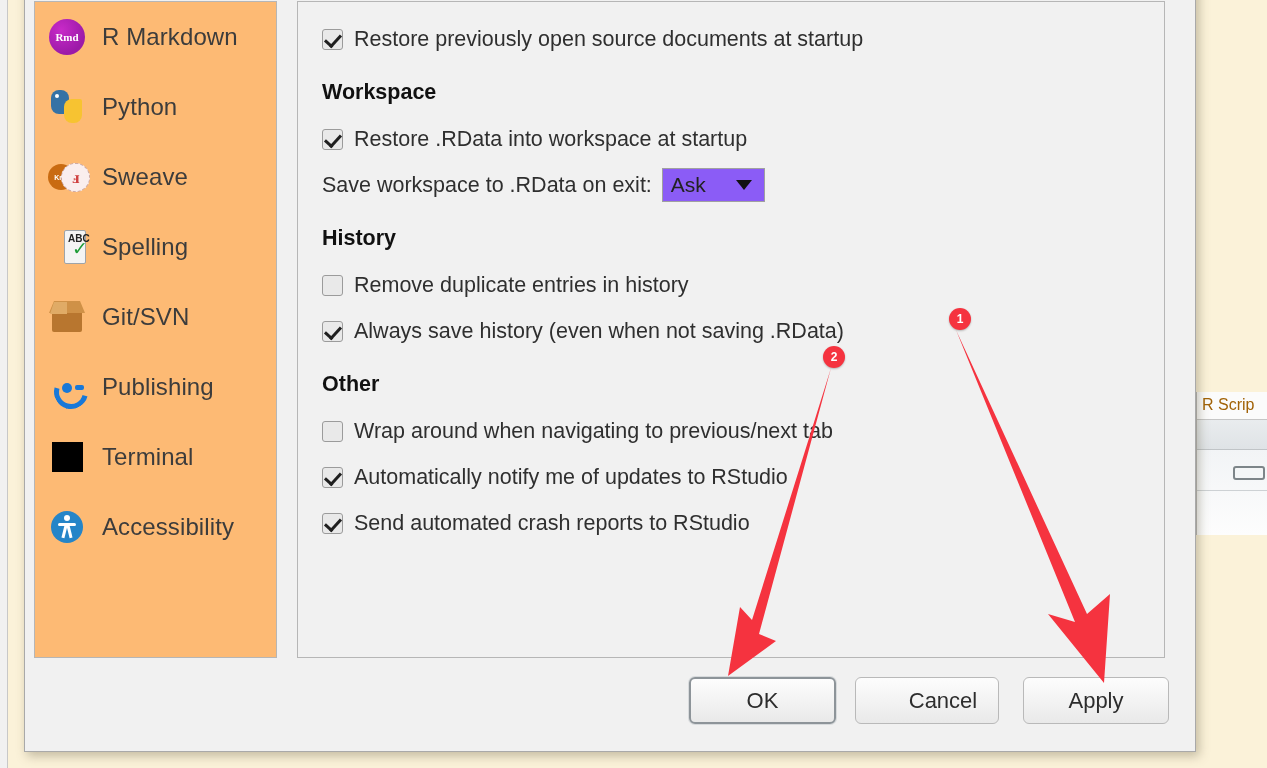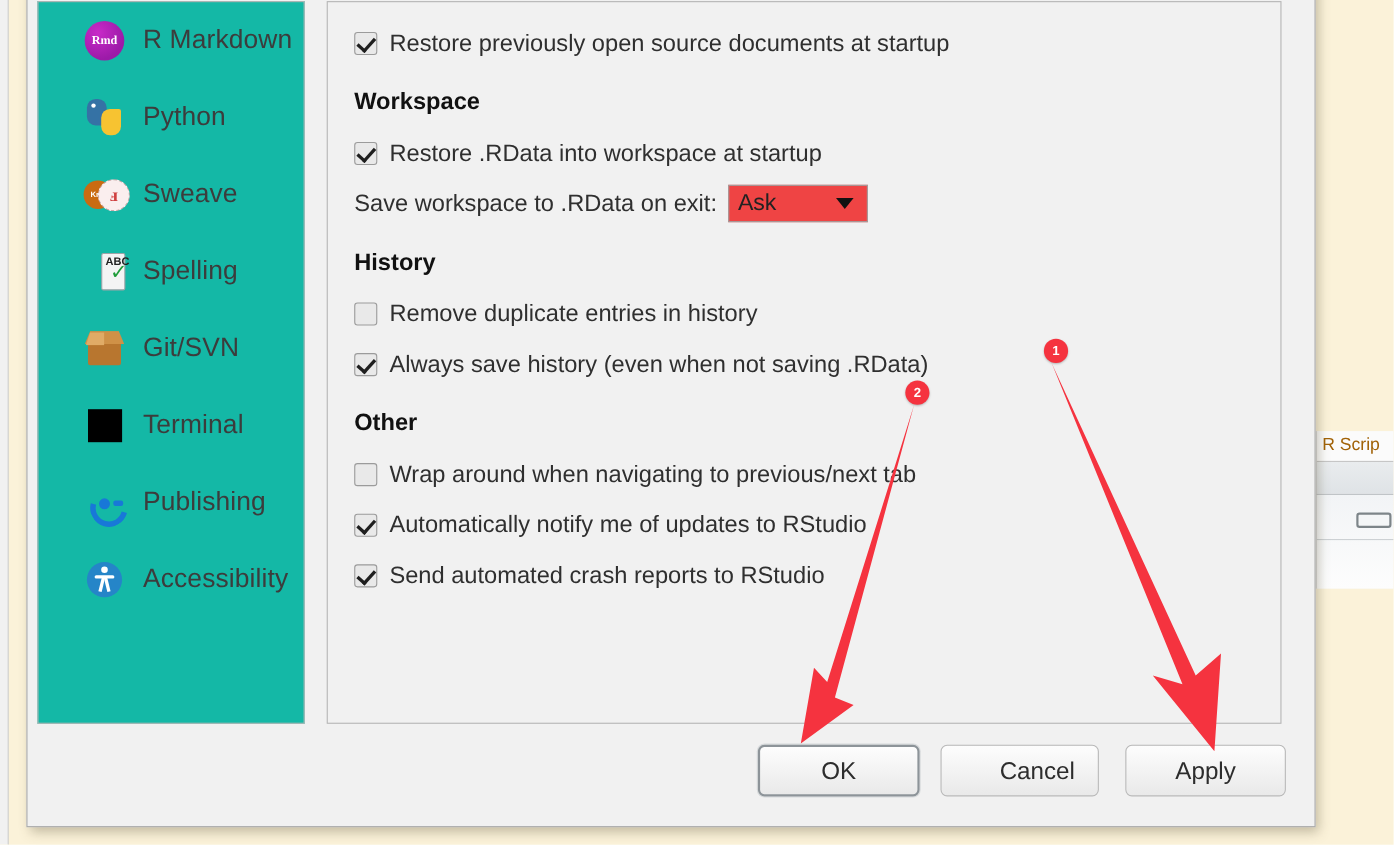--- a/index.html
+++ b/index.html
@@ -83,24 +83,23 @@
     background: #f1f1f1;
     border: 1px solid #a9a9a9;
     box-shadow: 3px 4px 10px rgba(90,80,55,0.35);
     box-sizing: border-box;
   }
 
   
   .sidebar {
     position: absolute; left: 9px; top: 60px;
     width: 243px; height: 657px;
-    background: #14b8a6;
+    background: #fdba74;
     border: 1px solid #b6b6b6;
     box-sizing: border-box;
-    padding-left: 28px;
   }
   .side-item {
     position: relative;
     display: flex; align-items: center;
     height: 70px;
     padding-left: 13px;
     box-sizing: border-box;
     cursor: default;
   }
   .side-ico {
@@ -260,22 +259,22 @@
     font-size: 21.5px;
     font-weight: bold;
     color: #111;
     margin: 10px 0 4px 0;
     height: 40px;
     line-height: 40px;
   }
   .select-row { display: flex; align-items: center; height: 46px; }
   .select-label { font-size: 21.5px; color: #2f2f2f; margin-right: 10px; }
   .select-box {
-    width: 127px; height: 34px;
-    background: #ef4444;
+    width: 103px; height: 34px;
+    background: #8b5cf6;
     border: 1px solid #a0a0a0;
     box-sizing: border-box;
     display: flex; align-items: center;
     padding: 0 8px;
     position: relative;
   }
   .select-value { font-size: 21px; color: #222; }
   .select-caret {
     position: absolute; right: 12px; top: 50%;
     transform: translateY(-50%);
@@ -392,34 +391,34 @@
             <span class="body"></span>
               <span class="lid"></span>
               <span class="flapl"></span>
           </span>
         </span>
         <span class="side-label">Git/SVN</span>
       </div>
 
       <div class="side-item">
         <span class="side-ico">
-          <span class="ico-term"></span>
-        </span>
-        <span class="side-label">Terminal</span>
-      </div>
-
-      <div class="side-item">
-        <span class="side-ico">
           <span class="ico-pub">
             <span class="ring"></span>
               <span class="dot"></span>
               <span class="bar"></span>
           </span>
         </span>
         <span class="side-label">Publishing</span>
+      </div>
+
+      <div class="side-item">
+        <span class="side-ico">
+          <span class="ico-term"></span>
+        </span>
+        <span class="side-label">Terminal</span>
       </div>
 
       <div class="side-item">
         <span class="side-ico">
           <span class="ico-access">
             <span class="head"></span>
               <span class="body2"></span>
             <span class="leg1"></span>
               <span class="leg2"></span>
           </span>

